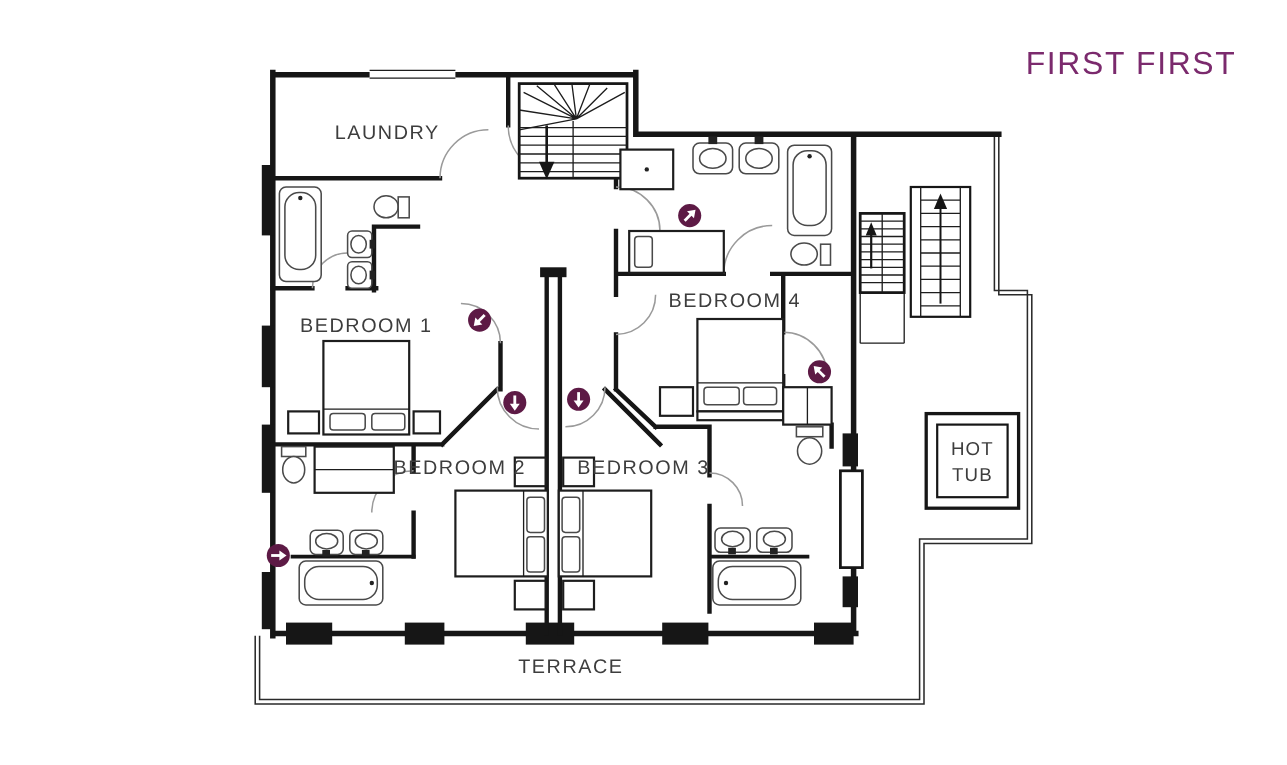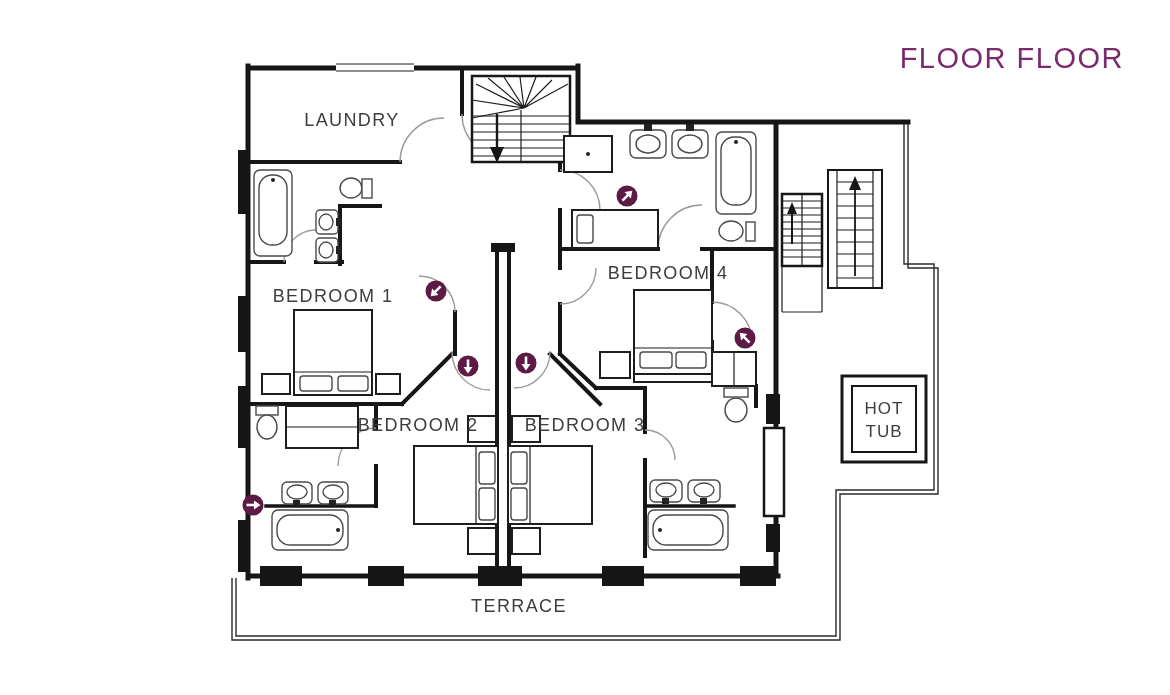--- a/index.html
+++ b/index.html
@@ -17,21 +17,21 @@
   .fix{stroke:#4a4a4a;stroke-width:1.4;fill:#ffffff;}
   .fixd{fill:#222;stroke:none;}
   .arc{stroke:#9a9a9a;stroke-width:1.4;fill:none;}
   .terr{stroke:#2a2a2a;stroke-width:1.4;fill:none;}
   .furn{stroke:#1d1d1d;stroke-width:2;fill:#ffffff;}
 </style>
 </head>
 <body>
 
 <div id="stage">
-  <div id="plan-title" style="color: rgb(123, 42, 109);">FLOOR FLOOR</div>
+  <div id="plan-title" style="color: rgb(123, 42, 109);">FIRST FIRST</div>
 
   <svg id="plan-svg" width="1170" height="695" viewBox="0 0 1170 695">
 
     <g>
       <path class="terr" d="M908,122 V268 H938 V494 H840 V640 H232 V578"></path>
       <path class="terr" d="M904,124 V264 H934 V490 H836 V636 H236 V578"></path>
     </g>
 
     <g>
       <path class="wall5" d="M248,68 H336 M414,68 H578 M578,66 V122 M578,122 H908 M248,66 V578 M248,576 H778 M776,122 V576"></path>

